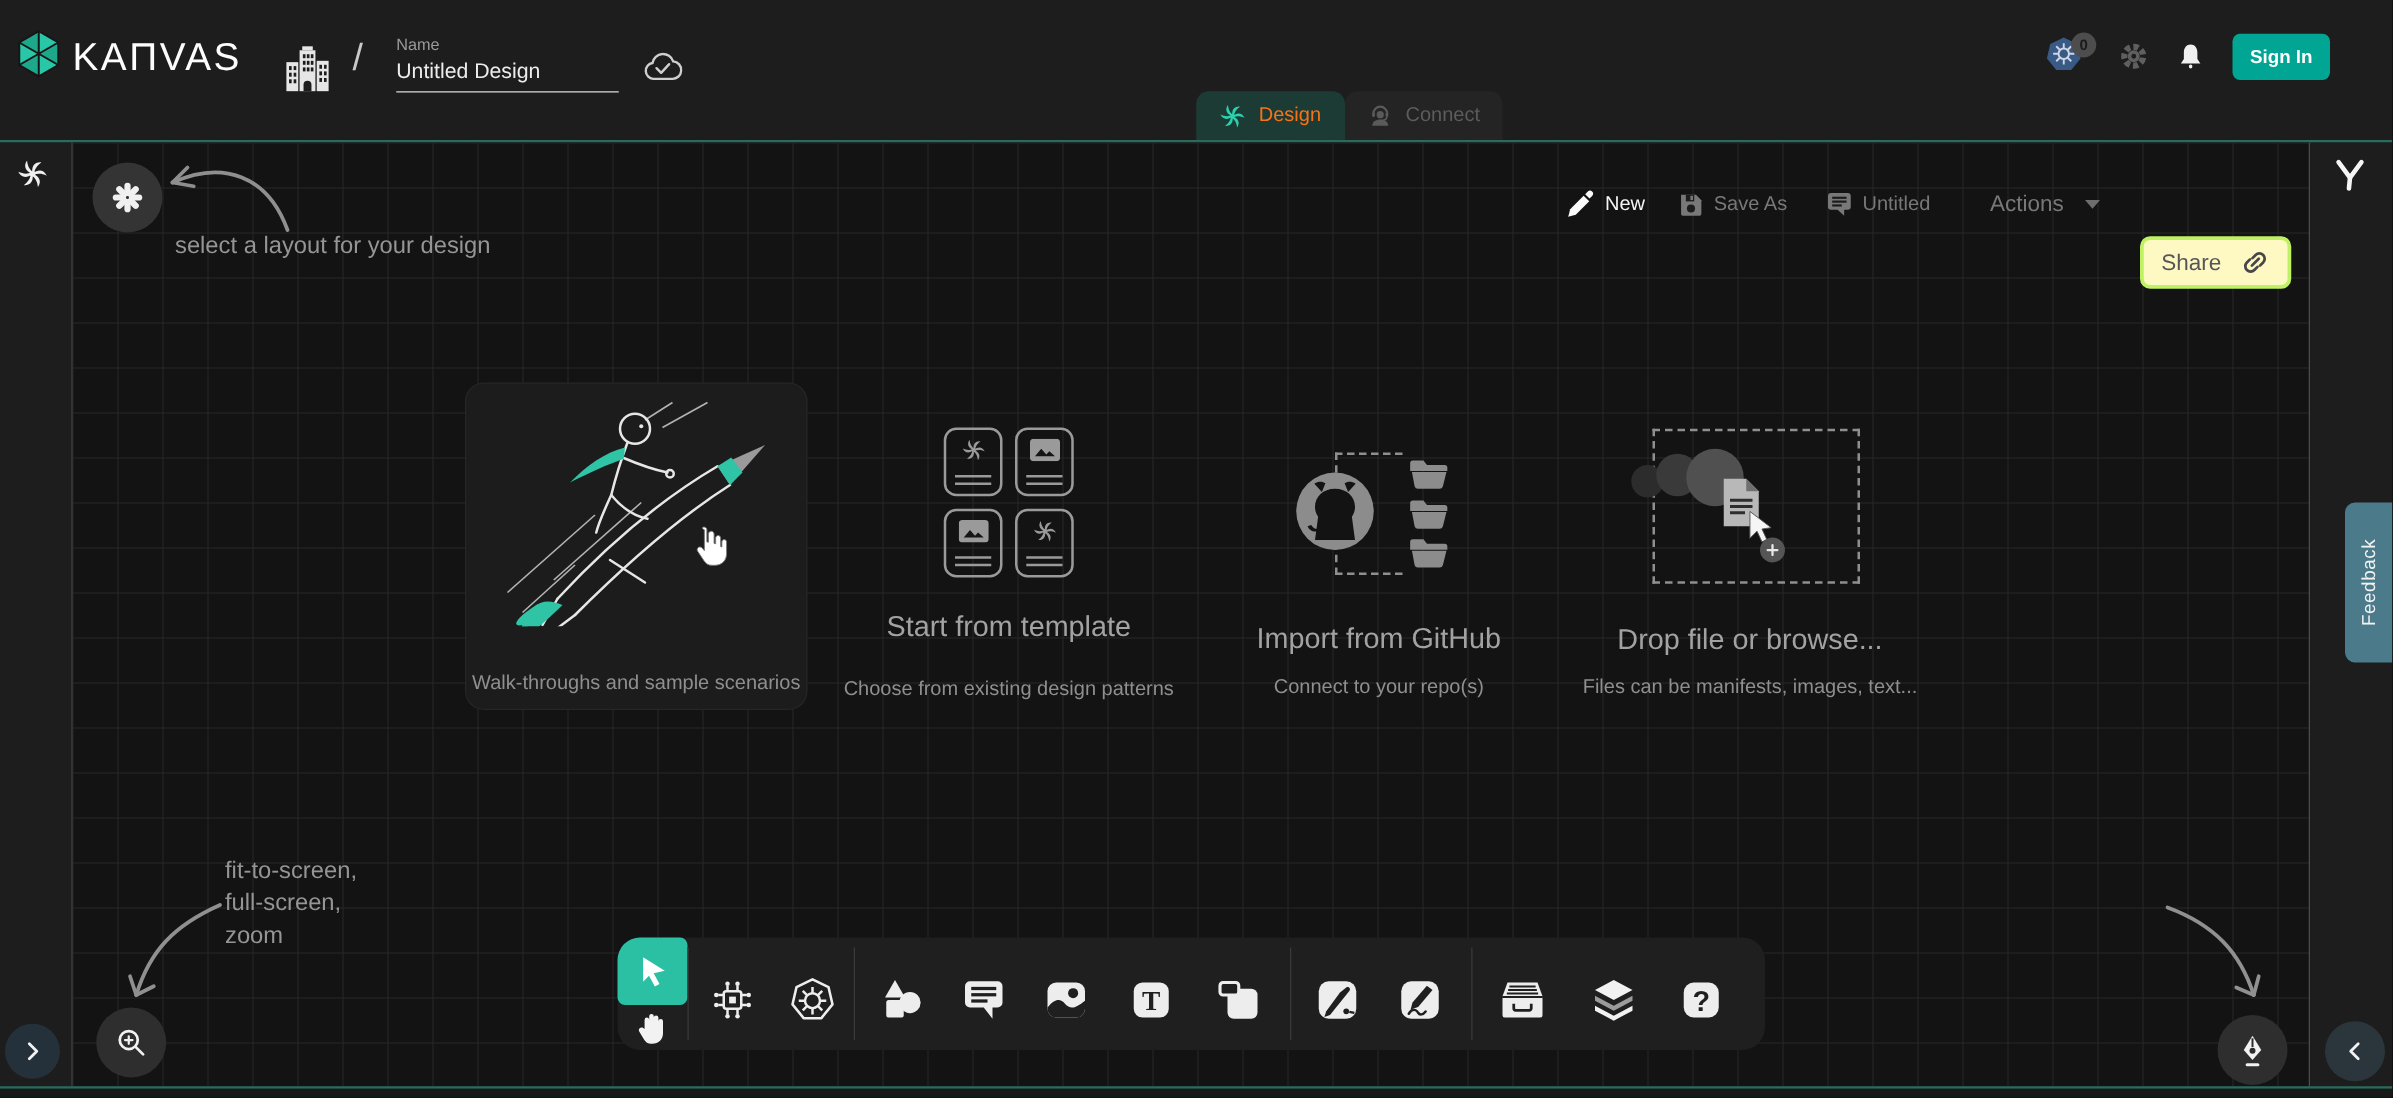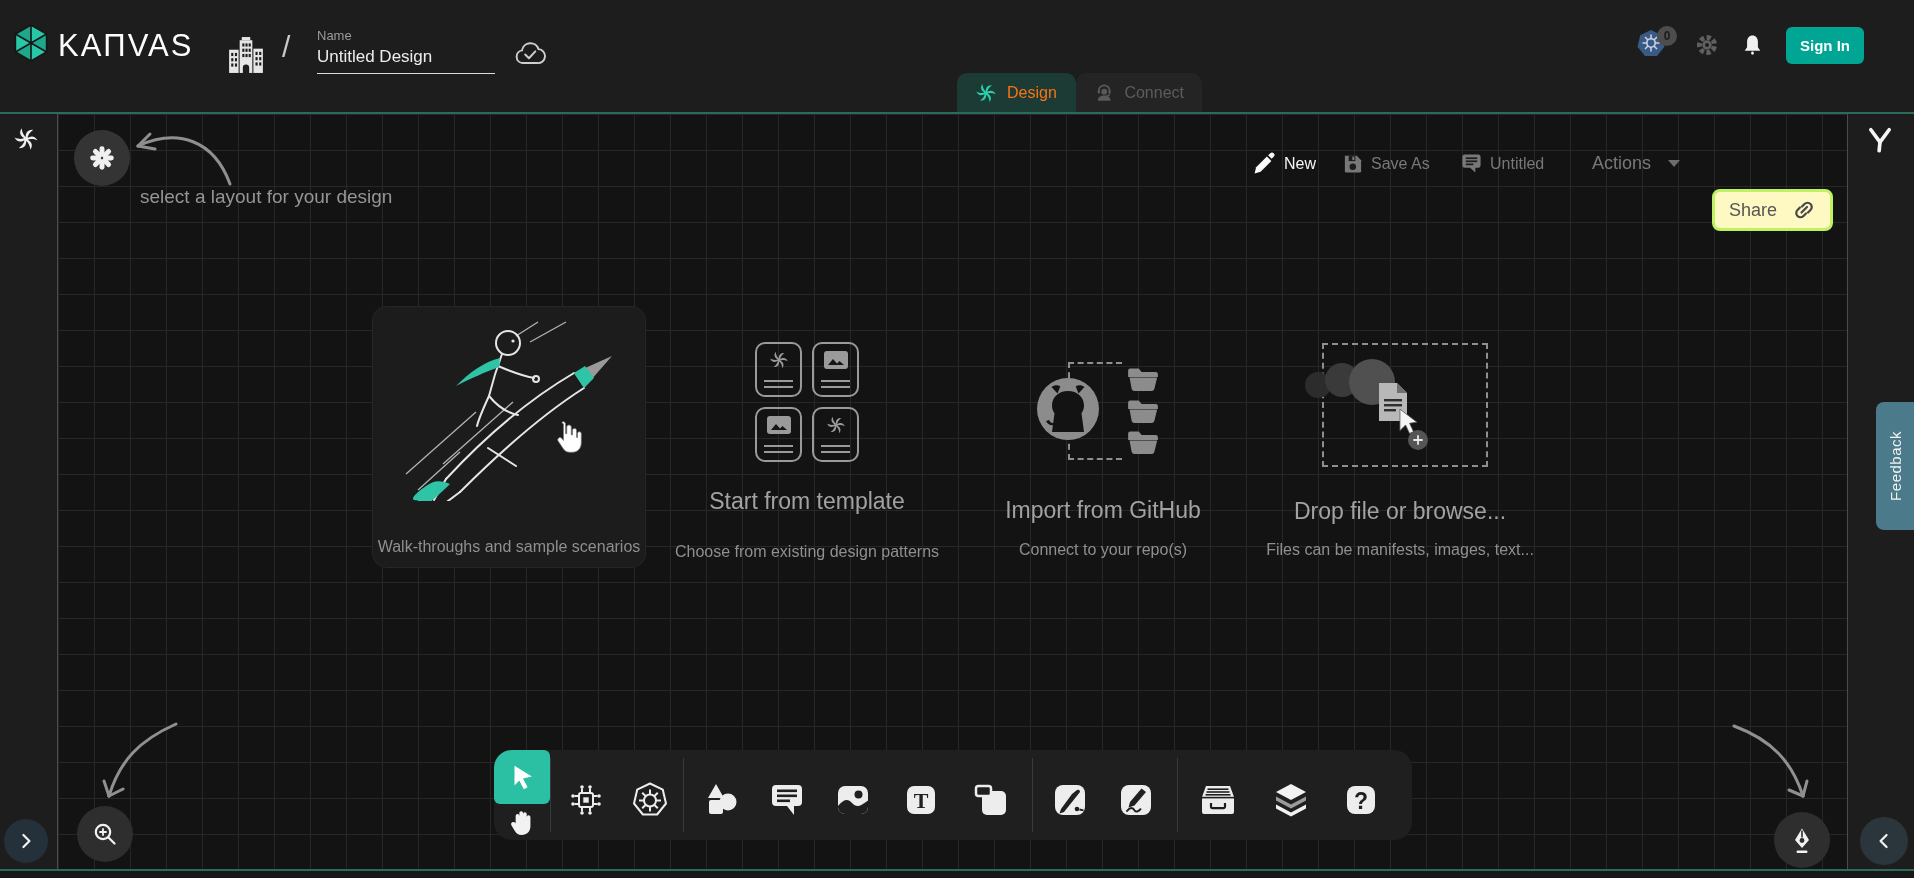--- a/index.html
+++ b/index.html
@@ -384,20 +384,25 @@
     <svg width="10" height="10" viewBox="0 0 10 10">
         <g stroke="#e8e8e8" stroke-width="1.8" stroke-linecap="round">
           <path d="M5 1 v8"></path>
           <path d="M1 5 h8"></path>
         </g>
       </svg>
   </div>
   <div class="ctr card-title" style="left:1285px;top:498px;width:230px">Drop file or browse...</div>
   <div class="ctr card-sub" style="left:1255px;top:541px;width:290px">Files can be manifests, images, text...</div>
 
+  <div class="abs hint" style="left:180px;top:684px">
+    <div>fit-to-screen,</div>
+    <div>full-screen,</div>
+    <div>zoom</div>
+  </div>
   <svg class="abs" style="left:92px;top:712px" width="92" height="92" viewBox="0 0 92 92">
     <g stroke="#909090" stroke-width="3" fill="none" stroke-linecap="round">
       <path d="M84 12 C48 28 28 48 17 84"></path>
       <path d="M17 84 l-5 -15"></path>
         <path d="M17 84 l14 -7"></path>
     </g>
   </svg>
 
   <svg class="abs" style="left:1726px;top:712px" width="92" height="92" viewBox="0 0 92 92">
     <g stroke="#909090" stroke-width="3" fill="none" stroke-linecap="round">

